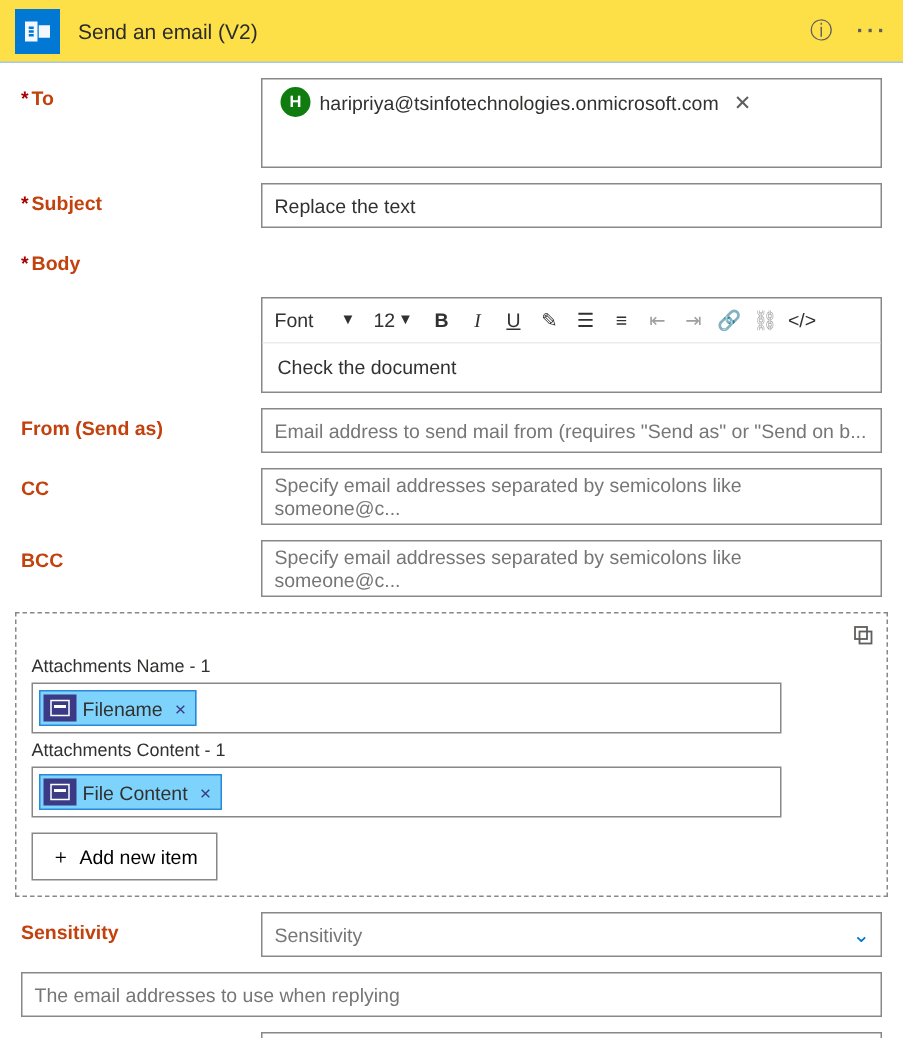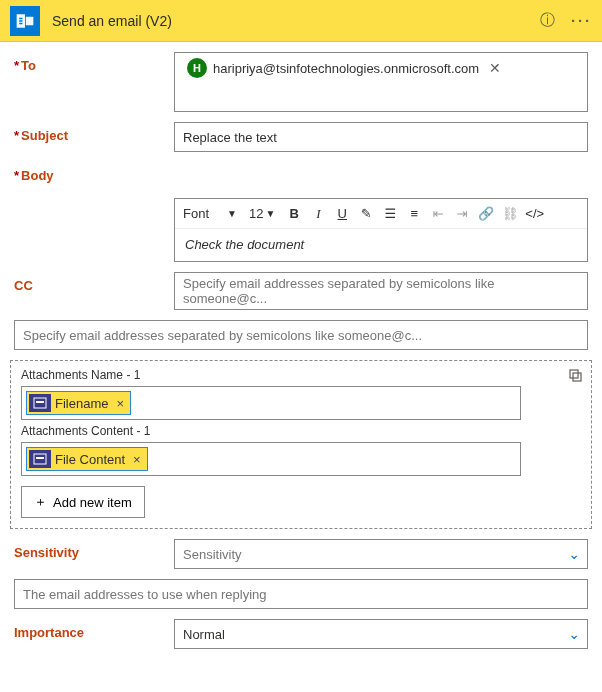--- a/index.html
+++ b/index.html
@@ -28,26 +28,26 @@
 
   .rte { border: 1px solid #8a8886; margin-top: 36px; }
   .toolbar { display: flex; align-items: center; padding: 4px 8px; gap: 6px; border-bottom: 1px solid #edebe9; font-size: 13px; height: 30px; }
   .font-sel { display: inline-flex; align-items: center; gap: 18px; padding-right: 6px; }
   .size-sel { display: inline-flex; align-items: center; gap: 2px; padding-right: 4px; }
   .tb-btn { width: 18px; text-align: center; cursor: pointer; color: #323130; font-size: 13px; }
   .tb-btn.bold { font-weight: 700; }
   .tb-btn.italic { font-style: italic; font-family: serif; }
   .tb-btn.under { text-decoration: underline; }
   .tb-btn.dim { color: #a19f9d; }
-  .rte-body { padding: 8px 10px; font-size: 13px; min-height: 32px; font-style: italic; }
-
-  .attachments { border: 1px dashed #8a8886; margin: 4px 10px 10px; padding: 3px 10px 10px; position: relative; }
+  .rte-body { padding: 8px 10px; font-size: 13px; min-height: 32px; }
+
+  .attachments { border: 1px dashed #8a8886; margin: 4px 10px 10px; padding: 24px 10px 10px; position: relative; }
   .att-label { font-size: 12px; color: #323130; margin: 4px 0 4px; }
   .att-box { border: 1px solid #8a8886; padding: 4px; width: 500px; }
-  .token { display: inline-flex; align-items: center; background: #fde047; border: 1px solid #2b88d8; padding: 2px 6px 2px 2px; font-size: 13px; gap: 4px; }
+  .token { display: inline-flex; align-items: center; background: #7dd3fc; border: 1px solid #2b88d8; padding: 2px 6px 2px 2px; font-size: 13px; gap: 4px; }
   .token-icon { width: 22px; height: 18px; background: #3b3a86; display: inline-flex; align-items: center; justify-content: center; }
   .token-icon svg { fill: #fff; }
   .token-x { color: #3b3a86; cursor: pointer; padding-left: 4px; }
   .copy-icon { position: absolute; top: 6px; right: 8px; color: #605e5c; cursor: pointer; }
   .add-btn { border: 1px solid #8a8886; padding: 6px 12px; font-size: 13px; background: #fff; cursor: pointer; display: inline-flex; align-items: center; gap: 6px; margin-top: 10px; }
 
   .select-box { position: relative; }
   .select-box .chev { position: absolute; right: 8px; top: 7px; color: #0078d4; font-size: 14px; }
 
   .hide-link { color: #0078d4; font-size: 13px; padding: 10px 14px; cursor: pointer; display: inline-flex; align-items: center; gap: 6px; }
@@ -124,31 +124,40 @@
           <span class="tb-btn dim">⛓</span>
           <span class="tb-btn">&lt;/&gt;</span>
         </div>
         <div class="rte-body">
           <span>Check the document</span>
         </div>
       </div>
     </div>
   </div>
 
+  <div class="row">
+    <div class="label">From (Send as)</div>
+    <div class="field">
+      <div class="box">
+        <span class="placeholder">Email address to send mail from (requires "Send as" or "Send on b...</span>
+      </div>
+    </div>
+  </div>
 
   <div class="row">
     <div class="label">CC</div>
     <div class="field">
       <div class="box">
         <span class="placeholder">Specify email addresses separated by semicolons like someone@c...</span>
       </div>
     </div>
   </div>
 
   <div class="row">
+    <div class="label">BCC</div>
     <div class="field">
       <div class="box">
         <span class="placeholder">Specify email addresses separated by semicolons like someone@c...</span>
       </div>
     </div>
   </div>
 </div>
 
 
 <div class="attachments">

